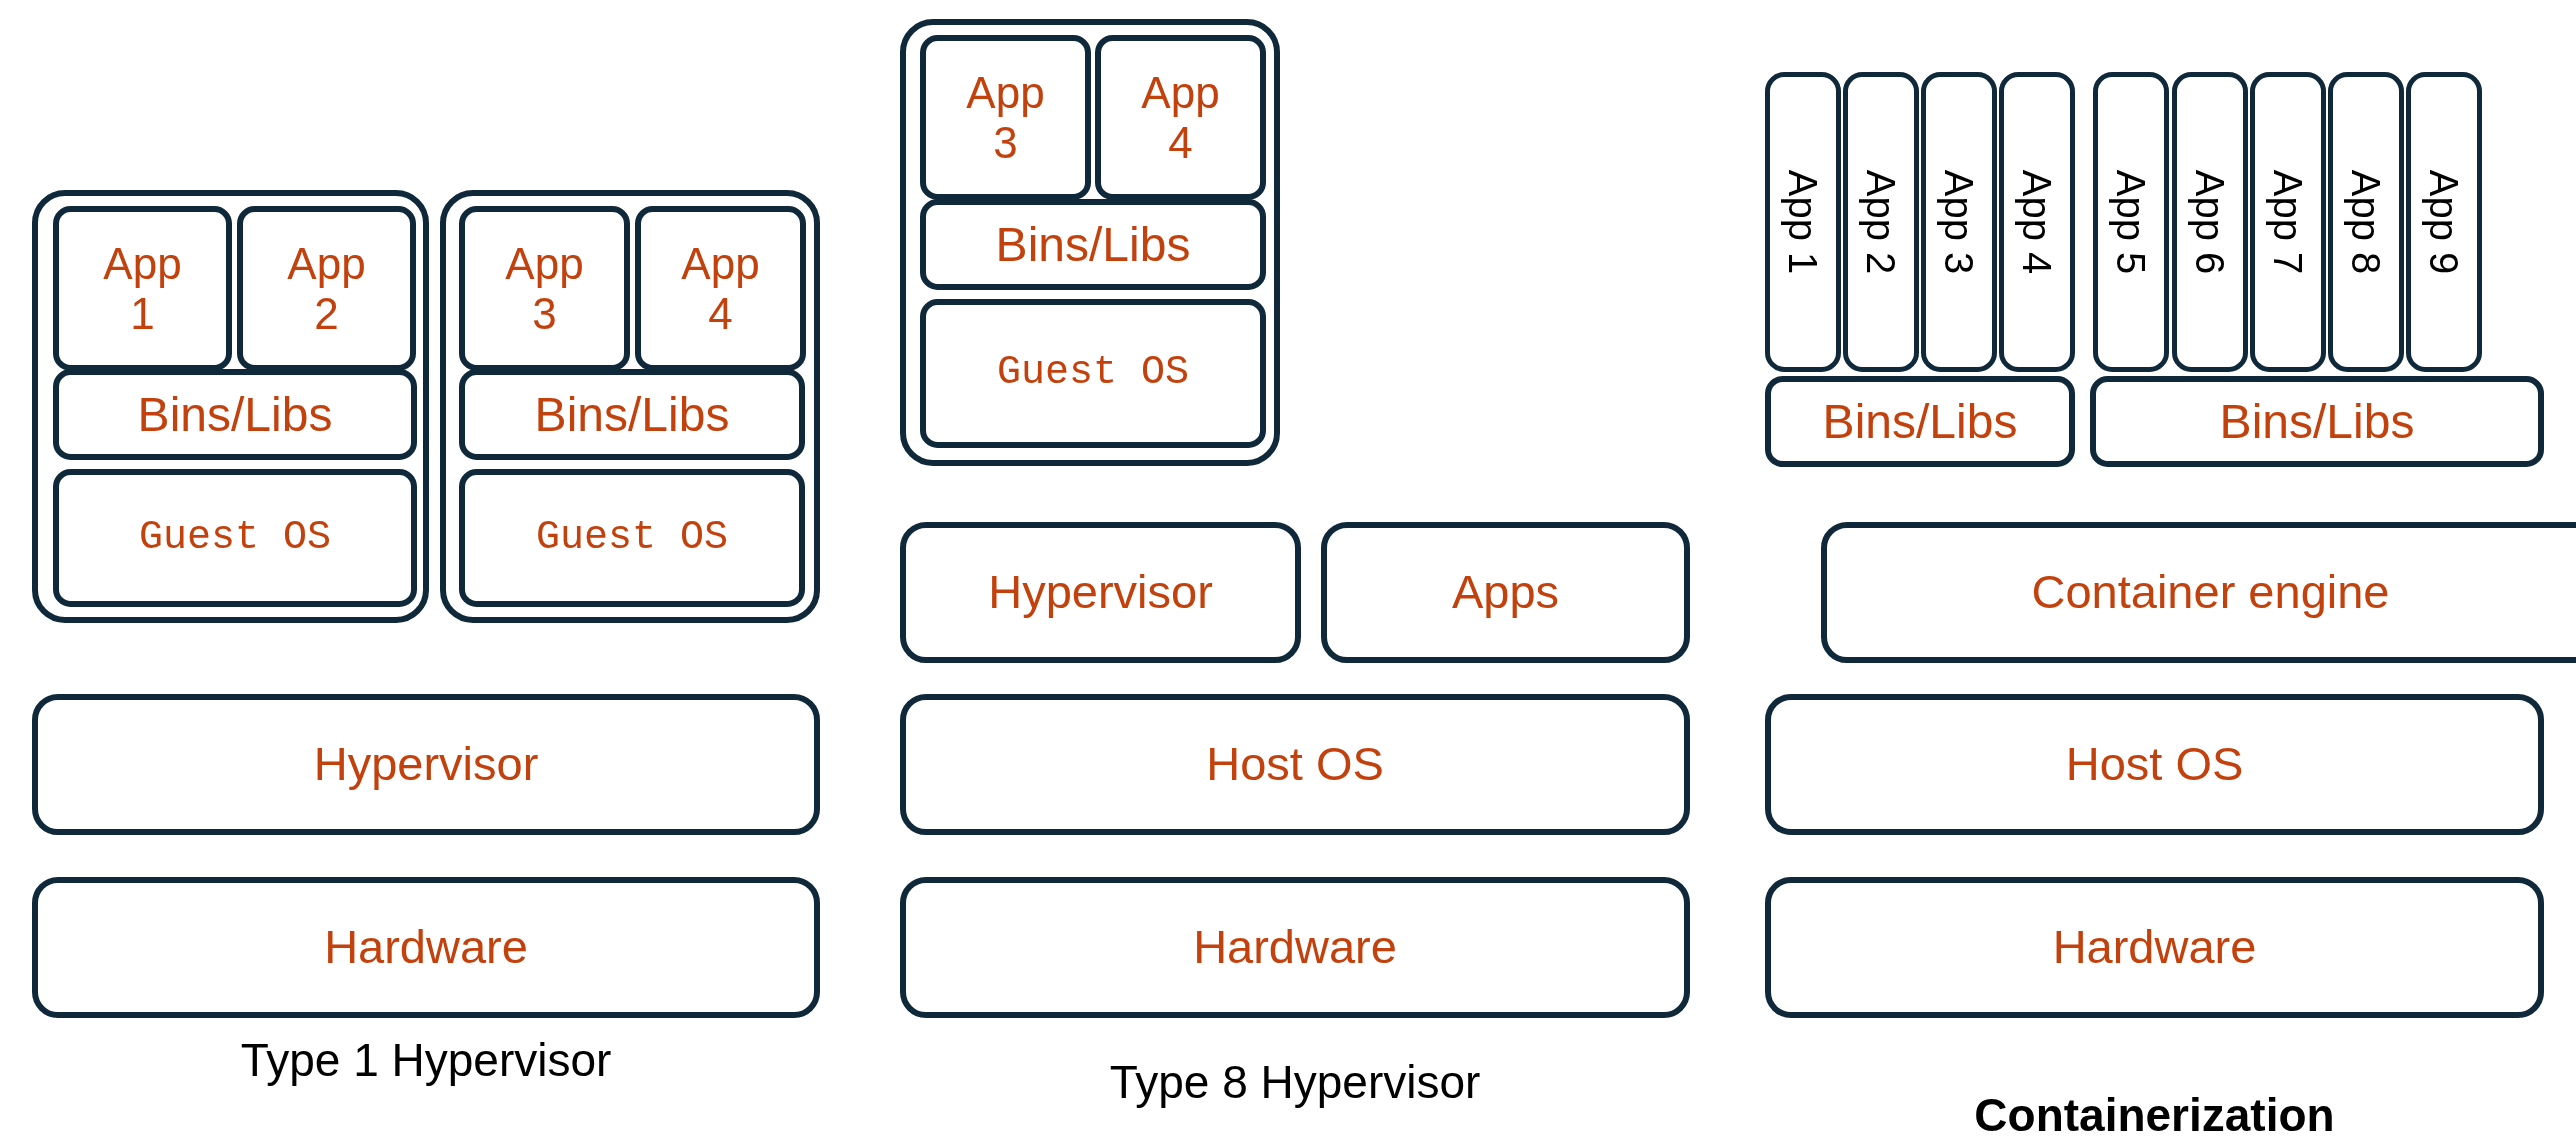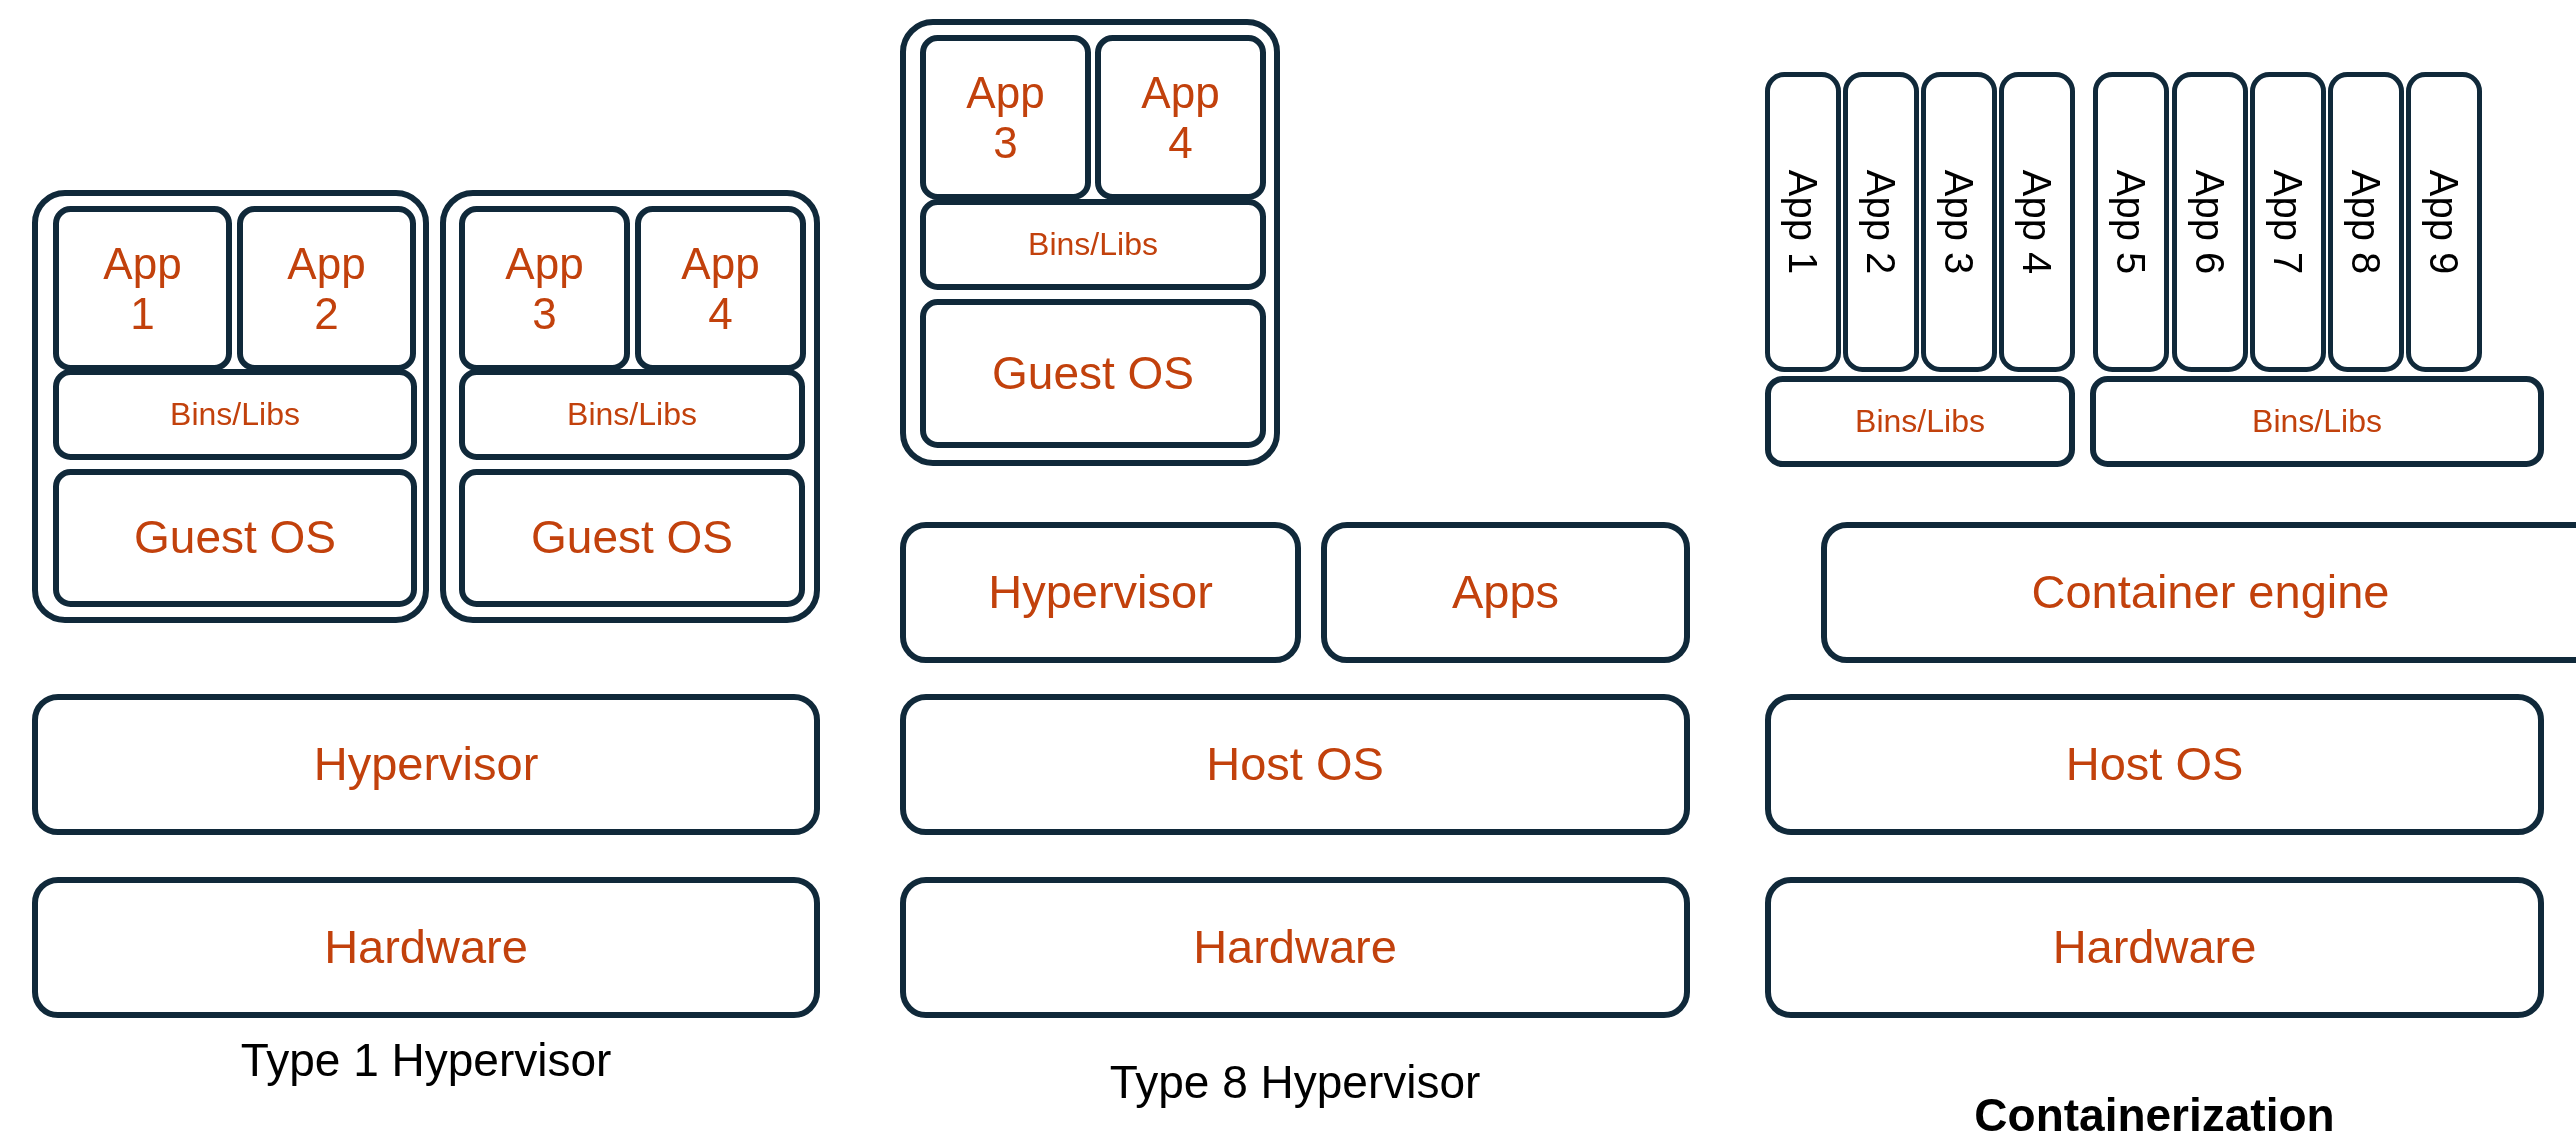--- a/index.html
+++ b/index.html
@@ -47,22 +47,22 @@
   .vm-shell {
     position: absolute;
     box-sizing: border-box;
     background: #ffffff;
     border: 6.2px solid #10293a;
     border-radius: 33px;
   }
 
   
   .t-app      { font-size: 44px; }
-  .t-binslibs { font-size: 32px; text-align: center; }
-  .t-guestos  { font-size: 46px; }
+  .t-binslibs { font-size: 48px; text-align: center; }
+  .t-guestos  { font-size: 40px; font-family: Liberation Mono, monospace; }
   .t-layer    { font-size: 47px; margin-top: 40px; }
 
   
   .vchip {
     position: absolute;
     box-sizing: border-box;
     background: #ffffff;
     border: 5.3px solid #10293a;
     border-radius: 19.3px;
     overflow: hidden;

